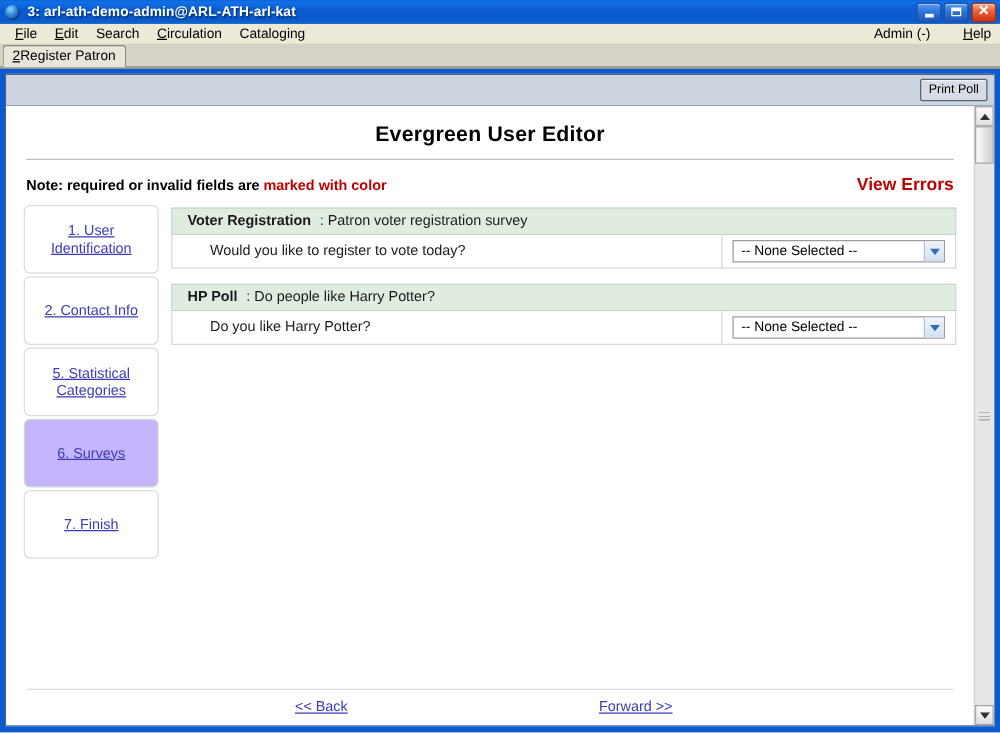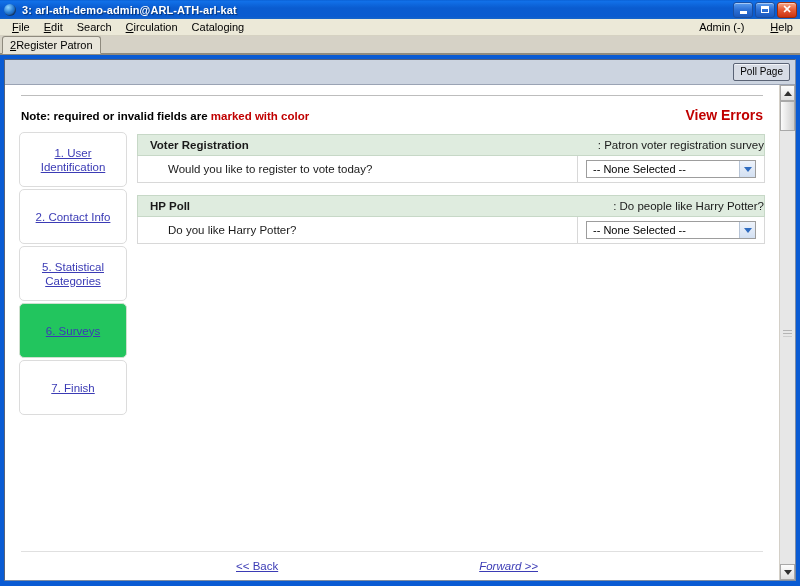--- a/index.html
+++ b/index.html
@@ -258,21 +258,21 @@
   .nav-box {
     height: 55px;
     border: 1px solid #dcdcdc;
     border-radius: 5px;
     background: #ffffff;
     display: flex; align-items: center; justify-content: center;
     text-align: center;
     cursor: pointer;
   }
   .nav-box.active {
-    background: #22c55e;
+    background: #c4b5fd;
     border-color: #cfe0cf;
   }
   .nav-link {
     font-size: 11.5px;
     color: #3b3bb5;
     text-decoration: underline;
     line-height: 14px;
     padding: 0 4px;
   }
 
@@ -282,21 +282,21 @@
     padding-top: 2px;
     min-width: 0;
   }
   .survey-block { margin-bottom: 12px; }
   .survey-head {
     background: #dfecdf;
     border: 1px solid #c7d8c7;
     padding: 4px 0 4px 12px;
     font-size: 11.5px;
     color: #1a1a1a;
-    display: flex; align-items: baseline; justify-content: space-between;
+    display: flex; align-items: baseline;
   }
   .survey-name { font-weight: bold; margin-right: 7px; }
   .survey-desc { font-weight: normal; }
   .survey-qrow {
     display: flex; align-items: stretch;
     border: 1px solid #d8d8d8;
     border-top: none;
     background: #fff;
   }
   .q-text {
@@ -349,21 +349,21 @@
     background: #fff;
     gap: 20px;
   }
   .foot-link {
     font-size: 11.5px;
     color: #3b3bb5;
     text-decoration: underline;
     cursor: pointer;
   }
   #back-link { margin-left: 215px; }
-  #forward-link { margin-left: auto; margin-right: 225px; font-style: italic; }
+  #forward-link { margin-left: auto; margin-right: 225px; }
 </style>
 </head>
 <body>
 
 <div id="app-window">
 
   <div id="title-bar">
     <div id="title-icon">
       <div class="globe"></div>
     </div>
@@ -396,28 +396,29 @@
   <div id="tab-strip">
     <div class="tab">
       <span class="ak">2</span>
         <span> Register Patron</span>
     </div>
   </div>
 
   <div id="browser-outer">
 
     <div id="print-bar">
-      <div id="print-page-button">Poll Page</div>
+      <div id="print-page-button">Print Poll</div>
     </div>
 
     <div id="page-frame">
 
       <div id="page-doc">
         <div id="doc-inner">
 
+          <div id="page-title">Evergreen User Editor</div>
           <div id="title-rule"></div>
 
           <div id="note-row">
             <div id="note-text"><span>Note: required or invalid fields are </span><span id="note-marked">marked with color</span></div>
             <div id="view-errors">View Errors</div>
           </div>
 
           <div id="body-row">
 
             <div id="sidebar">

